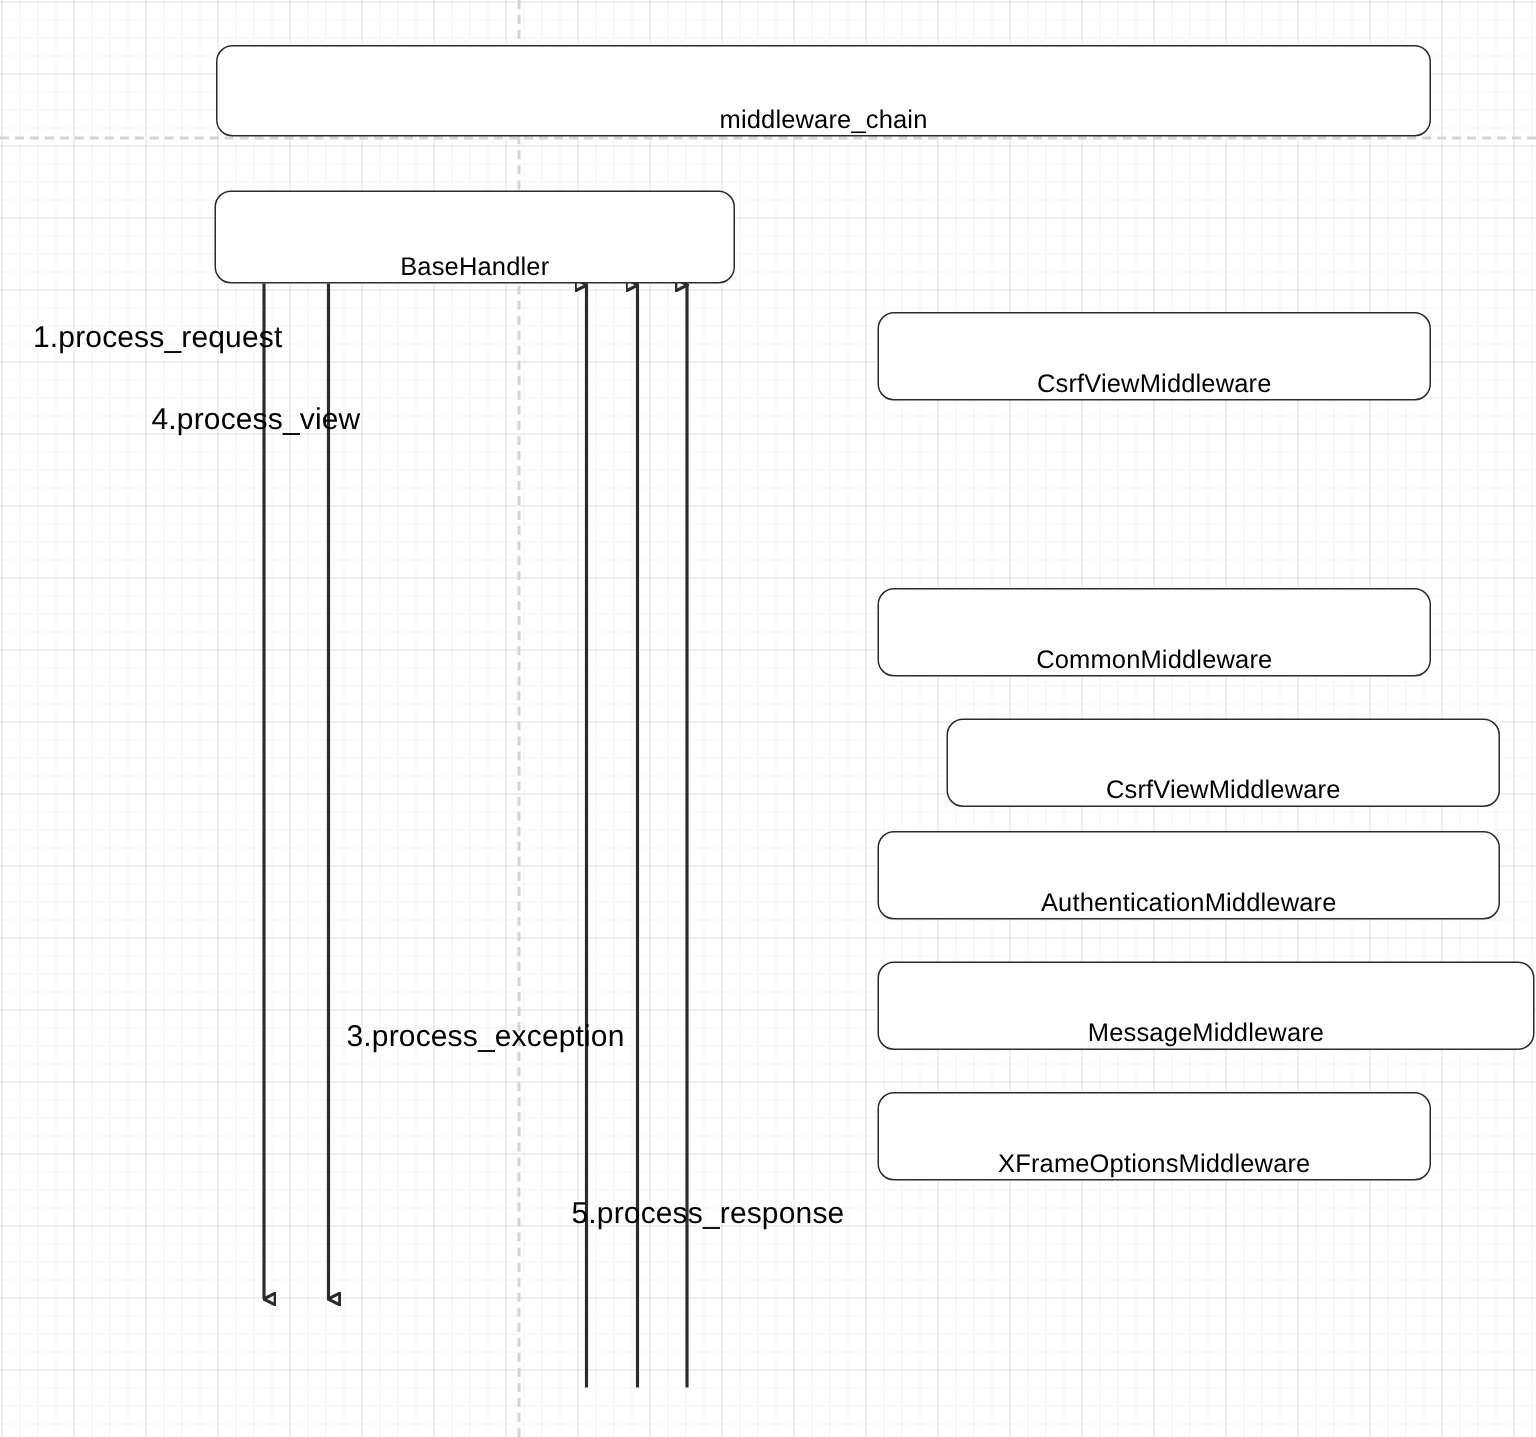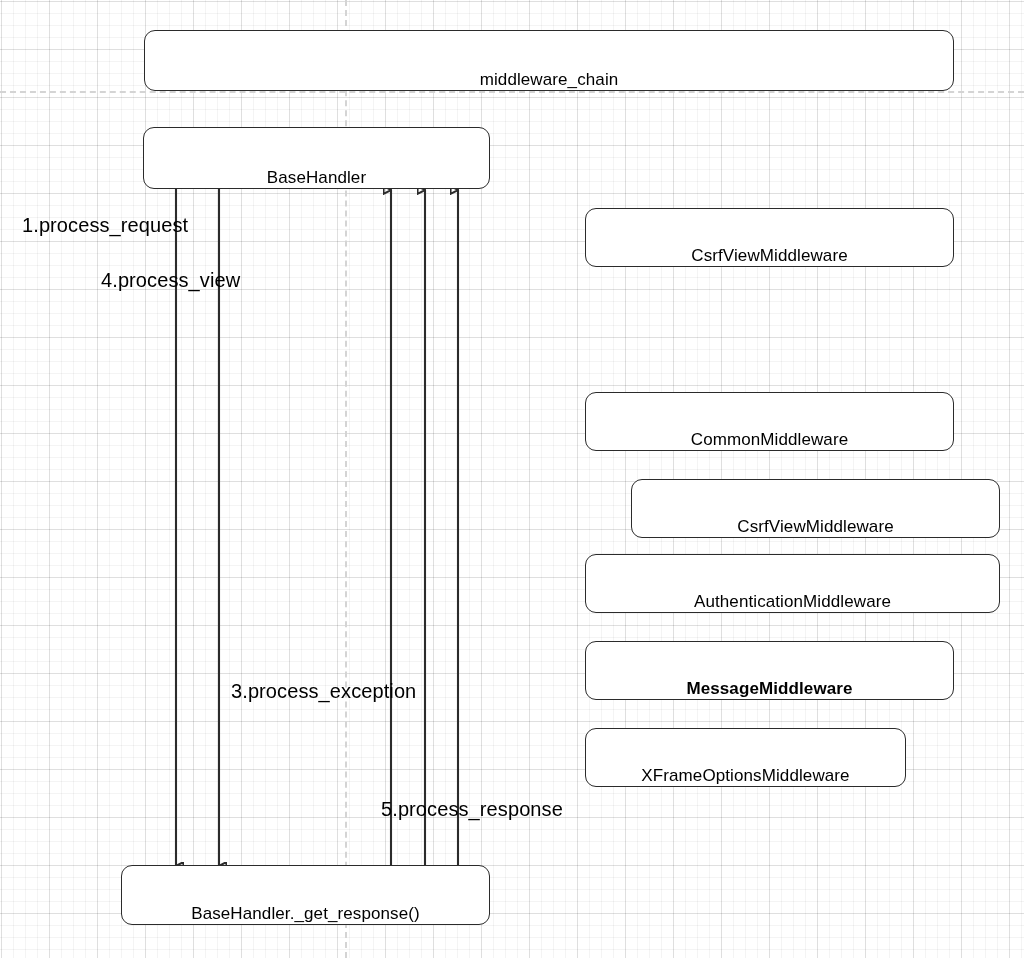--- a/index.html
+++ b/index.html
@@ -133,30 +133,27 @@
   </div>
 
   <div class="node" style="left:585px; top:479px; width:369px; height:59px;margin-left:46px;">
     <span>CsrfViewMiddleware</span>
   </div>
 
   <div class="node" style="left:585px; top:554px; width:415px; height:59px;">
     <span>AuthenticationMiddleware</span>
   </div>
 
-  <div class="node" style="left:585px; top:641px; width:369px; height:59px;font-weight:bold;">
+  <div class="node" style="left:585px; top:641px; width:438px; height:59px;">
     <span>MessageMiddleware</span>
   </div>
 
-  <div class="node" style="left:585px; top:728px; width:321px; height:59px;">
+  <div class="node" style="left:585px; top:728px; width:369px; height:59px;">
     <span>XFrameOptionsMiddleware</span>
   </div>
 
-  <div class="node" style="left:121px; top:865px; width:369px; height:60px;">
-    <span>BaseHandler._get_response()</span>
-  </div>
 
   <div class="arrow-label" style="left:22px; top:214px;">1.process_request</div>
   <div class="arrow-label" style="left:101px; top:269px;">4.process_view</div>
   <div class="arrow-label" style="left:231px; top:680px;">3.process_exception</div>
   <div class="arrow-label" style="left:381px; top:798px;">5.process_response</div>
 
 </div>
 
 </body></html>

